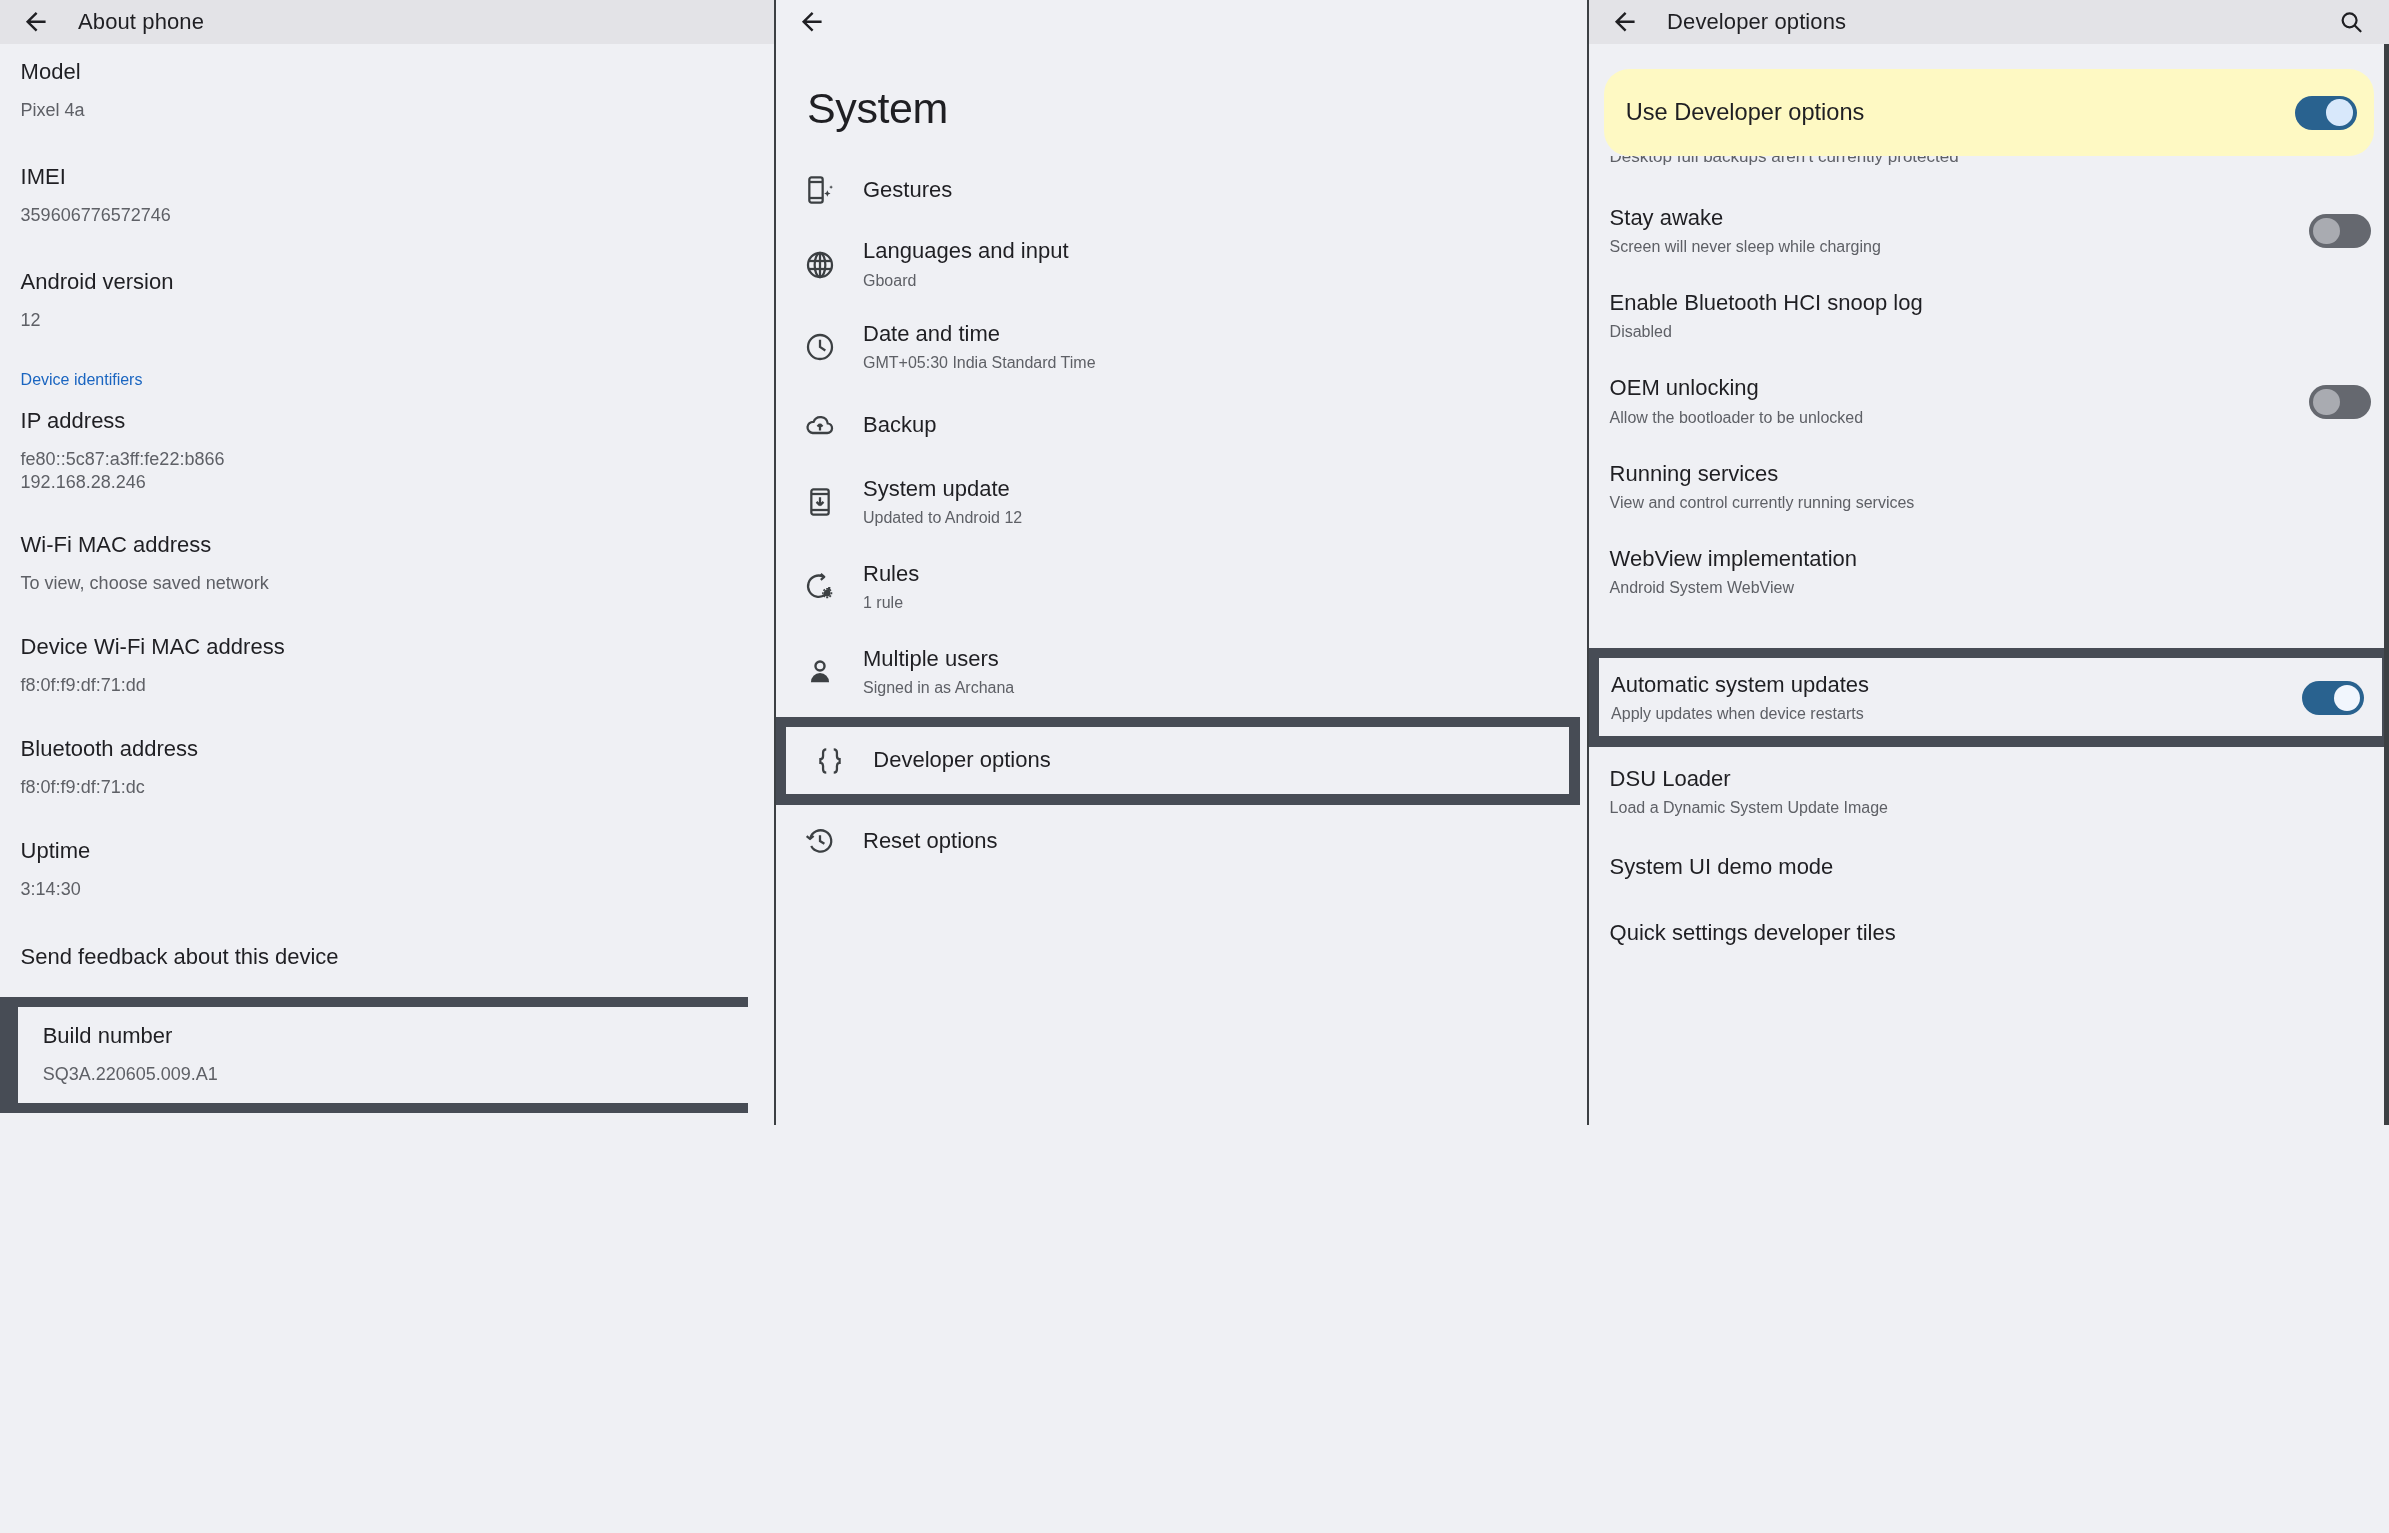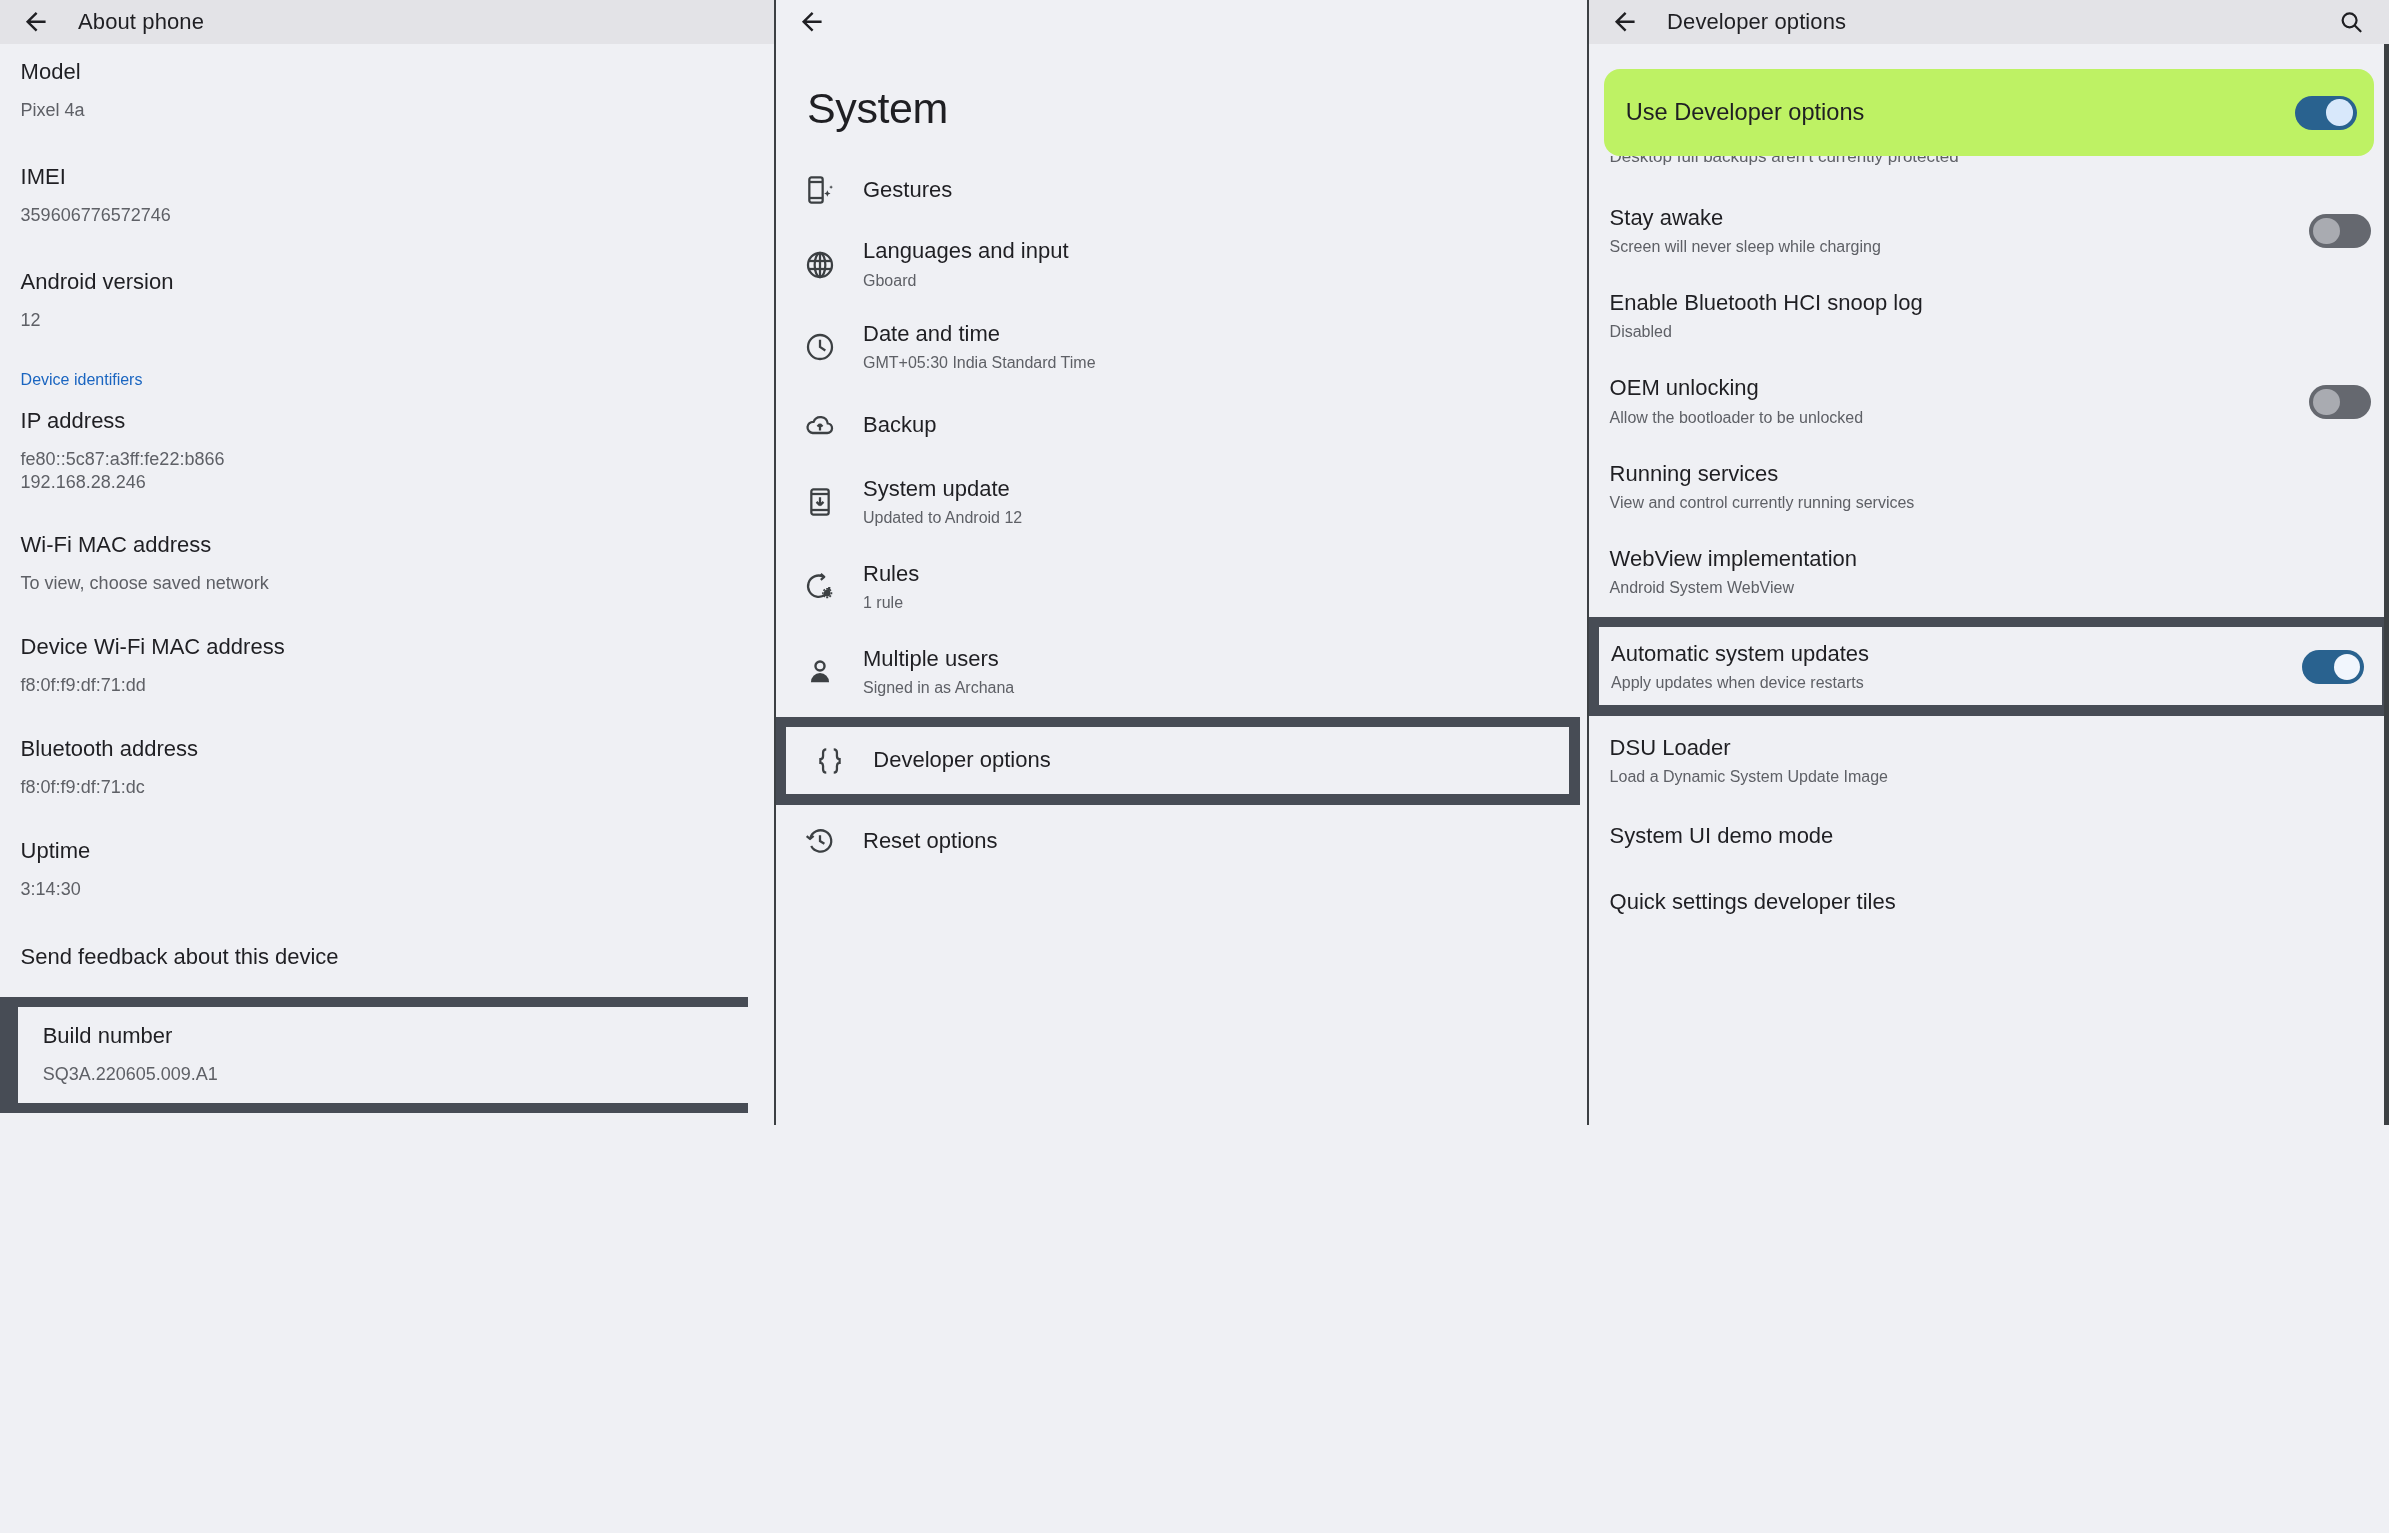--- a/index.html
+++ b/index.html
@@ -41,21 +41,21 @@
   .sys-title{ font-size:43px; color:#1f1f23; padding:40px 0 22px 31px; font-weight:400; letter-spacing:-0.4px;}
   .row{ display:flex; align-items:center; gap:0; padding:13.3px 0; }
   .row-icon{ width:87px; flex:none; display:flex; justify-content:center; align-items:center; }
   .row-icon svg{ width:32px; height:32px; }
   .row-text{ flex:1; }
   .row-title{ font-size:22px; color:#1f1f23; line-height:1.2; }
   .row-sub{ font-size:16px; color:#5e6066; margin-top:5.9px; line-height:1.3; }
 
   
   .blue-card{
-    margin:25px 14.7px 0 14.7px; background:#bef264; border-radius:16px;
+    margin:25px 14.7px 0 14.7px; background:#fef9c3; border-radius:25px;
     height:87px; display:flex; align-items:center; padding:0 17.7px 0 22px;
   }
   .blue-card-label{ font-size:23.6px; color:#1f1f23; flex:1; }
   .banner-clip{ height:34px; overflow:hidden; position:relative; }
   .banner-txt{
     position:absolute; left:20.6px; top:-8.8px;
     font-size:17px; color:#5e6066; white-space:nowrap;
   }
   .pref{ display:flex; align-items:center; padding:14.7px 17.7px 13.3px 20.6px;justify-content:flex-end; }
   .pref-text{ flex:1; padding-right:14.7px; }
@@ -338,21 +338,21 @@
       </div>
     </div>
 
     <div class="pref" style="padding-top:19px;padding-bottom:17.7px">
       <div class="pref-text">
         <div class="pref-title">WebView implementation</div>
         <div class="pref-sub">Android System WebView</div>
       </div>
     </div>
 
-    <div class="hl" style="padding:10.3px 7.4px 10.3px 10.3px;">
+    <div class="hl" style="padding:10.3px 7.4px 10.3px 10.3px;margin-top:31px;">
       <div class="hl-inner">
         <div class="pref" style="padding:13.3px 17.7px 11.8px 11.8px">
           <div class="pref-text">
             <div class="pref-title">Automatic system updates</div>
             <div class="pref-sub">Apply updates when device restarts</div>
           </div>
           <div class="toggle on deep">
               <span class="knob"></span>
             </div>
         </div>

